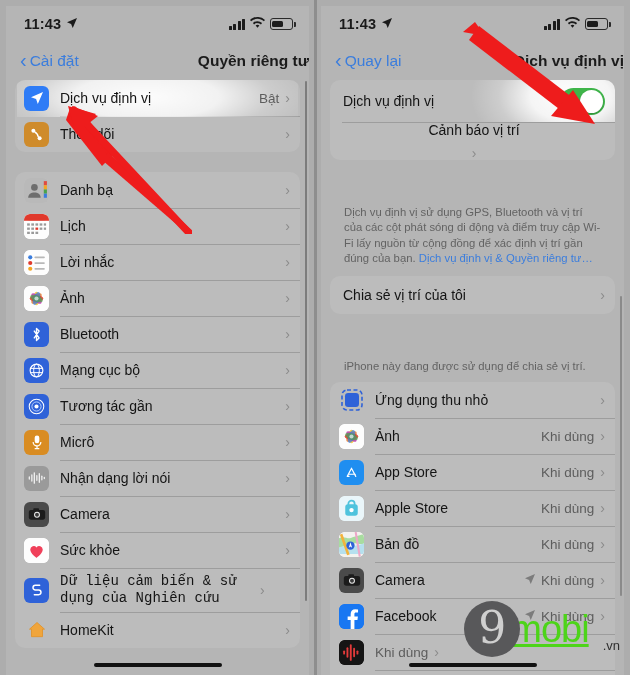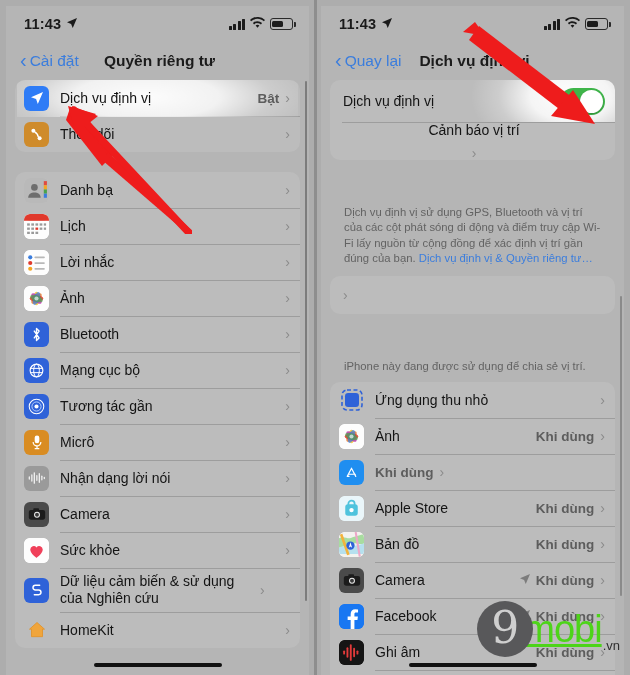--- a/index.html
+++ b/index.html
@@ -54,21 +54,21 @@
     height: 38px; position: relative;
     display: flex; align-items: center;
     padding: 0 14px;
   }
   .nav-back {
     display: flex; align-items: center; gap: 3px;
     color: #3b7ddd; font-size: 15.5px;
   }
   .chev-back { font-size: 20px; line-height: 1; font-weight: 300; margin-top:-2px;}
   .nav-title {
-    position: absolute; left: 4px; right: 0; text-align: center;
+    position: absolute; left: 4px; right: 0; text-align: right;
     font-size: 15.5px; font-weight: 600; color: #1b1b1b;
     pointer-events: none;
   }
 
   
   .content { position: relative; padding: 0 9px; }
   .group {
     background: #bcbcbc;
     border-radius: 10px;
     overflow: hidden;
@@ -86,21 +86,21 @@
   }
   .row.noicon + .row.noicon::before { left: 12px; }
   .row.noicon { padding-left: 13px; }
   .ico {
     width: 25px; height: 25px; border-radius: 6px;
     margin-right: 11px; flex: 0 0 auto;
     display: flex; align-items: center; justify-content: center;
     font-size: 13px; color: #fff; overflow: hidden; position: relative;
   }
   .label { flex: 1; font-size: 14px; color: #141414; line-height: 1.2; }
-  .value { font-size: 13.5px; color: #5d5d5d; margin-right: 6px; white-space: nowrap; font-weight: bold; }
+  .value { font-size: 13.5px; color: #5d5d5d; margin-right: 6px; white-space: nowrap; }
   .chev { color: #8b8b8b; font-size: 14px; font-weight: 500; line-height:1; }
   .arrowmark { color:#7c7c7c; margin-right:5px; display:inline-block; }
 
   .footnote {
     font-size: 11.3px; color: #636363; line-height: 1.35;
     padding: 5px 14px 10px 14px;
     margin-top: 40px;
   }
   .footnote a { color: #3b7ddd; text-decoration: none; }
   .spacer { height: 14px; }
@@ -154,21 +154,21 @@
     position: relative;
   }
   .wm-circle span {
     font-size: 44px; color: #cfcfcf; font-family: "DejaVu Serif", serif;
     line-height: 1; margin-top: -3px;
   }
   .wm-text {
     font-size: 38px; color: #4dd419; font-weight: 500; margin-left: -10px;
     letter-spacing: -1px; line-height: 1; text-decoration: underline;
   }
-  .wm-vn { font-size: 13px; color: #2f2f2f; align-self: flex-end; margin-left: 1px; margin-bottom: 4px;}
+  .wm-vn { font-size: 13px; color: #2f2f2f; align-self: flex-end; margin-left: 14px; margin-bottom: 4px;}
 </style>
 </head>
 <body>
 
 <div class="stage">
 
   <div class="phone">
     <div class="phone-inner">
 
       <div class="statusbar">
@@ -402,21 +402,21 @@
             <span class="label">Sức khỏe</span>
             <span class="chev">›</span>
           </div>
 
           <div class="row" style="min-height:44px;">
             <span class="ico" style="background:#2f62d8;">
               <svg width="16" height="16" viewBox="0 0 24 24">
                   <path d="M16 5H9.5a3.5 3.5 0 0 0 0 7h5a3.5 3.5 0 0 1 0 7H8" stroke="#fff" stroke-width="2.2" fill="none" stroke-linecap="round"></path>
                 </svg>
             </span>
-            <span class="label" style="max-width:200px;">Dữ liệu cảm biến &amp; sử dụng của Nghiên cứu</span>
+            <span class="label" style="max-width:200px;font-family:Liberation Mono, monospace;">Dữ liệu cảm biến &amp; sử dụng của Nghiên cứu</span>
             <span class="chev">›</span>
           </div>
 
           <div class="row">
             <span class="ico" style="background:transparent;">
               <svg width="20" height="20" viewBox="0 0 24 24">
                   <path d="M12 3 3 11h2.4v9h13.2v-9H21z" fill="#f0a53c"></path>
                   <path d="M12 3 3 11h2.4v9h13.2v-9H21z" stroke="#e29226" stroke-width="1" fill="none"></path>
                 </svg>
             </span>
@@ -494,20 +494,21 @@
             <span class="chev">›</span>
           </div>
         </div>
 
         <div class="footnote">
           <span>Dịch vụ định vị sử dụng GPS, Bluetooth và vị trí của các cột phát sóng di động và điểm truy cập Wi-Fi lấy nguồn từ cộng đồng để xác định vị trí gần đúng của bạn. </span><a href="#">Dịch vụ định vị &amp; Quyền riêng tư…</a>
         </div>
 
         <div class="group">
           <div class="row noicon" style="min-height:38px;">
+            <span class="label">Chia sẻ vị trí của tôi</span>
             <span class="chev">›</span>
           </div>
         </div>
 
         <div class="footnote" style="padding-bottom:8px;">iPhone này đang được sử dụng để chia sẻ vị trí.</div>
 
         <div class="group">
 
           <div class="row">
             <span class="ico" style="background:transparent;">
@@ -540,20 +541,21 @@
             <span class="value">Khi dùng</span>
             <span class="chev">›</span>
           </div>
 
           <div class="row">
             <span class="ico" style="background:#1f8ef0;">
               <svg width="17" height="17" viewBox="0 0 24 24">
                   <path d="M6 17.5 11.3 7.5 12 6.3l.7 1.2L18 17.5M8.5 14.5h8.8M7.2 17.5h1.3" stroke="#fff" stroke-width="1.7" fill="none" stroke-linecap="round"></path>
                 </svg>
             </span>
+            <span class="label">App Store</span>
             <span class="value">Khi dùng</span>
             <span class="chev">›</span>
           </div>
 
           <div class="row">
             <span class="ico" style="background:#eaf6fa;">
               <svg width="25" height="25" viewBox="0 0 24 24">
                   <rect width="24" height="24" rx="5" fill="#eaf6fa"></rect>
                   <rect x="6" y="8" width="12" height="11" rx="2.6" fill="#4fc3dd"></rect>
                   <path d="M9 9V7.5a3 3 0 0 1 6 0V9" stroke="#4fc3dd" stroke-width="1.7" fill="none"></path>
@@ -624,21 +626,20 @@
                   <rect width="24" height="24" rx="5" fill="#151515"></rect>
                   <g fill="#e23a3a">
                     <rect x="4" y="10" width="1.8" height="4" rx=".9"></rect>
                     <rect x="7.2" y="7" width="1.8" height="10" rx=".9"></rect>
                     <rect x="10.4" y="4" width="1.8" height="16" rx=".9"></rect>
                     <rect x="13.6" y="7.5" width="1.8" height="9" rx=".9"></rect>
                     <rect x="16.8" y="10" width="1.8" height="4" rx=".9"></rect>
                   </g>
                 </svg>
             </span>
-            <span class="label">Ghi âm</span>
             <span class="value">Khi dùng</span>
             <span class="chev">›</span>
           </div>
 
           <div class="row">
             <span class="ico" style="background:#fff;">
               <svg width="25" height="25" viewBox="0 0 24 24">
                   <rect width="24" height="24" rx="5" fill="#fdfdfd"></rect>
                   <circle cx="12" cy="12" r="7.6" fill="none" stroke="#00a550" stroke-width="2.4"></circle>
                   <circle cx="12" cy="12" r="3.1" fill="#00a550"></circle>

